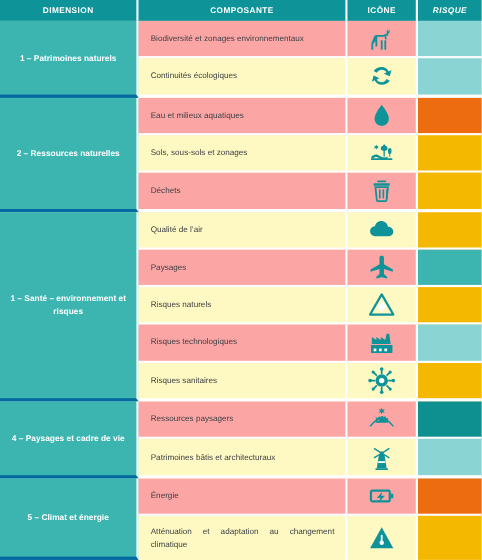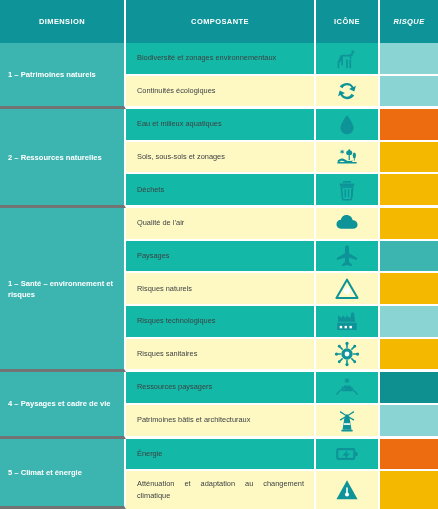--- a/index.html
+++ b/index.html
@@ -24,37 +24,38 @@
 
   
   thead th {
     background: #0e9398;
     color: #ffffff;
     font-size: 7.5px;
     font-weight: bold;
     letter-spacing: 0.4px;
     text-align: center;
     height: 19px;
-    padding: 12px;
+    padding: 0;
     border-right: 2px solid #ffffff;
     vertical-align: middle;
     margin-top: 48px;
   }
   thead th.last-col { border-right: none; font-style: italic; }
 
   
   td.dim-cell {
     background: #3cb4b0;
     color: #ffffff;
     font-size: 7.6px;
     font-weight: bold;
+    text-align: center;
     vertical-align: middle;
     padding: 2px 8px;
     border-right: 2px solid #ffffff;
-    border-bottom: 3px solid #737373;
+    border-bottom: 3px solid #0369a1;
     line-height: 1.45;
   }
 
   
   td.comp-cell {
     font-size: 7.4px;
     color: #3d4144;
     text-align: justify;
     text-align-last: left;
     vertical-align: middle;
@@ -75,21 +76,21 @@
   td.icon-cell svg { display: block; margin: 0 auto; }
 
   
   td.risk-cell {
     padding: 0;
     border-bottom: 2px solid #ffffff;
     border-right: none;
   }
 
   
-  .tint  { background: #14b8a6; }
+  .tint  { background: #fca5a5; }
   .plain { background: #fef9c3; }
 
   
   tr.block-end td.comp-cell,
   tr.block-end td.icon-cell,
   tr.block-end td.risk-cell { border-bottom: 3px solid #ffffff; }
 
   tr.last-row td { border-bottom: none; }
 </style>
 </head>

